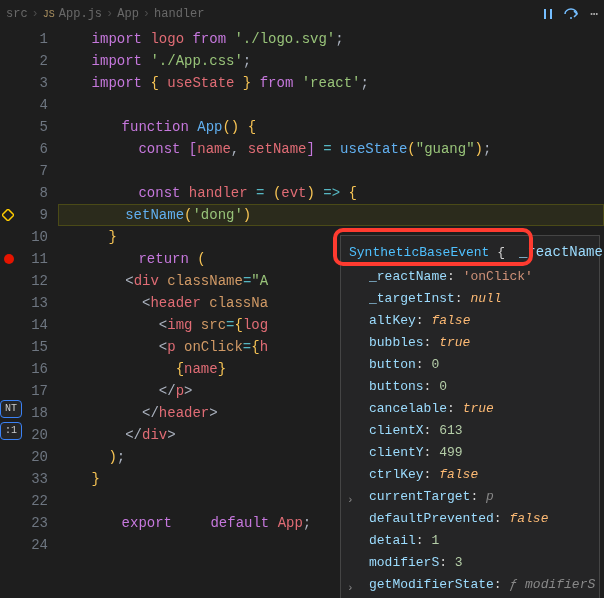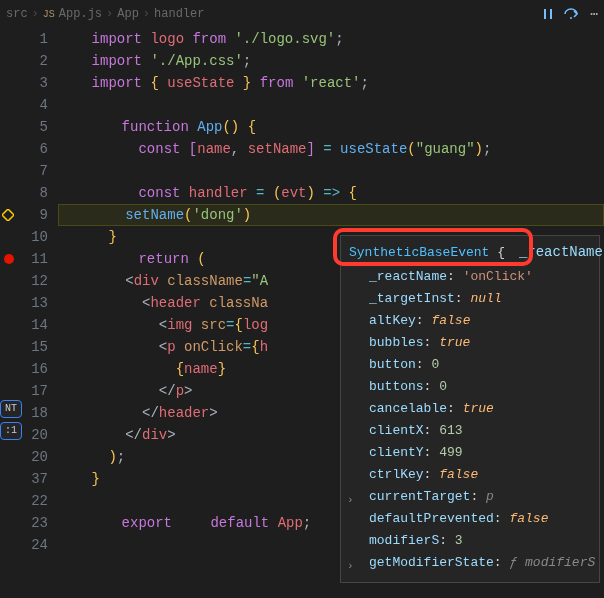--- a/index.html
+++ b/index.html
@@ -207,21 +207,21 @@
       <div class="line-row">11</div>
       <div class="line-row">12</div>
       <div class="line-row">13</div>
       <div class="line-row">14</div>
       <div class="line-row">15</div>
       <div class="line-row">16</div>
       <div class="line-row">17</div>
       <div class="line-row">18</div>
       <div class="line-row">20</div>
       <div class="line-row">20</div>
-      <div class="line-row">37</div>
+      <div class="line-row">33</div>
       <div class="line-row">22</div>
       <div class="line-row">23</div>
       <div class="line-row">24</div>
     </div>
   <div class="code" id="code">
       <div class="line-row"><span>    </span><span><span class="k-import">import </span><span class="k-default">logo</span><span class="k-plain"> </span><span class="k-from">from </span><span class="k-str">'./logo.svg'</span><span class="k-plain">;</span></span></div>
       <div class="line-row"><span>    </span><span><span class="k-import">import </span><span class="k-str">'./App.css'</span><span class="k-plain">;</span></span></div>
       <div class="line-row"><span>    </span><span><span class="k-import">import </span><span class="k-paren">{ </span><span class="k-ident">useState</span><span class="k-paren"> }</span><span class="k-plain"> </span><span class="k-from">from </span><span class="k-str">'react'</span><span class="k-plain">;</span></span></div>
       <div class="line-row"><span>    </span><span></span></div>
       <div class="line-row"><span>    </span><span><span class="k-keyword">function </span><span class="k-func">App</span><span class="k-paren">()</span><span class="k-plain"> </span><span class="k-paren">{</span></span></div>
@@ -258,20 +258,21 @@
         <div class="row"><span class="pk">altKey</span><span class="pcol">: </span><span class="pb">false</span></div>
         <div class="row"><span class="pk">bubbles</span><span class="pcol">: </span><span class="pb">true</span></div>
         <div class="row"><span class="pk">button</span><span class="pcol">: </span><span class="pn">0</span></div>
         <div class="row"><span class="pk">buttons</span><span class="pcol">: </span><span class="pn">0</span></div>
         <div class="row"><span class="pk">cancelable</span><span class="pcol">: </span><span class="pb">true</span></div>
         <div class="row"><span class="pk">clientX</span><span class="pcol">: </span><span class="pn">613</span></div>
         <div class="row"><span class="pk">clientY</span><span class="pcol">: </span><span class="pn">499</span></div>
         <div class="row"><span class="pk">ctrlKey</span><span class="pcol">: </span><span class="pb">false</span></div>
         <div class="row"><span class="chev">›</span><span class="pk">currentTarget</span><span class="pcol">: </span><span class="pf">p</span></div>
         <div class="row"><span class="pk">defaultPrevented</span><span class="pcol">: </span><span class="pb">false</span></div>
+        <div class="row"><span class="pk">detail</span><span class="pcol">: </span><span class="pn">1</span></div>
         <div class="row"><span class="pk">modifierS</span><span class="pcol">: </span><span class="pn">3</span></div>
         <div class="row"><span class="chev">›</span><span class="pk">getModifierState</span><span class="pcol">: </span><span class="pf">ƒ modifierS</span></div>
         <div class="row"></div>
       </div>
   </div>
 
   <div class="red-outline" style="left:333px; top:200px; width:200px; height:38px;"></div>
 
   <div class="side-badge" style="top:372px;">NT</div>
   <div class="side-badge" style="top:394px;">:1</div>

